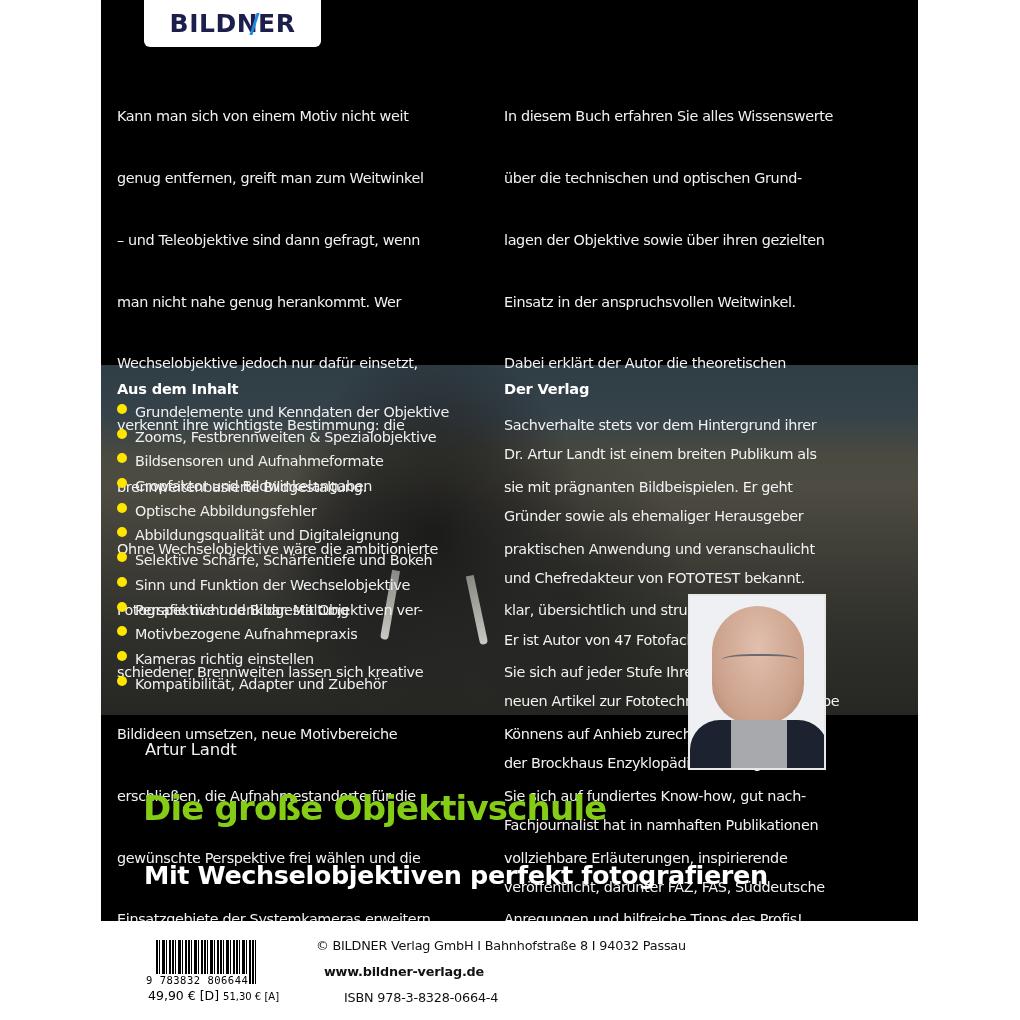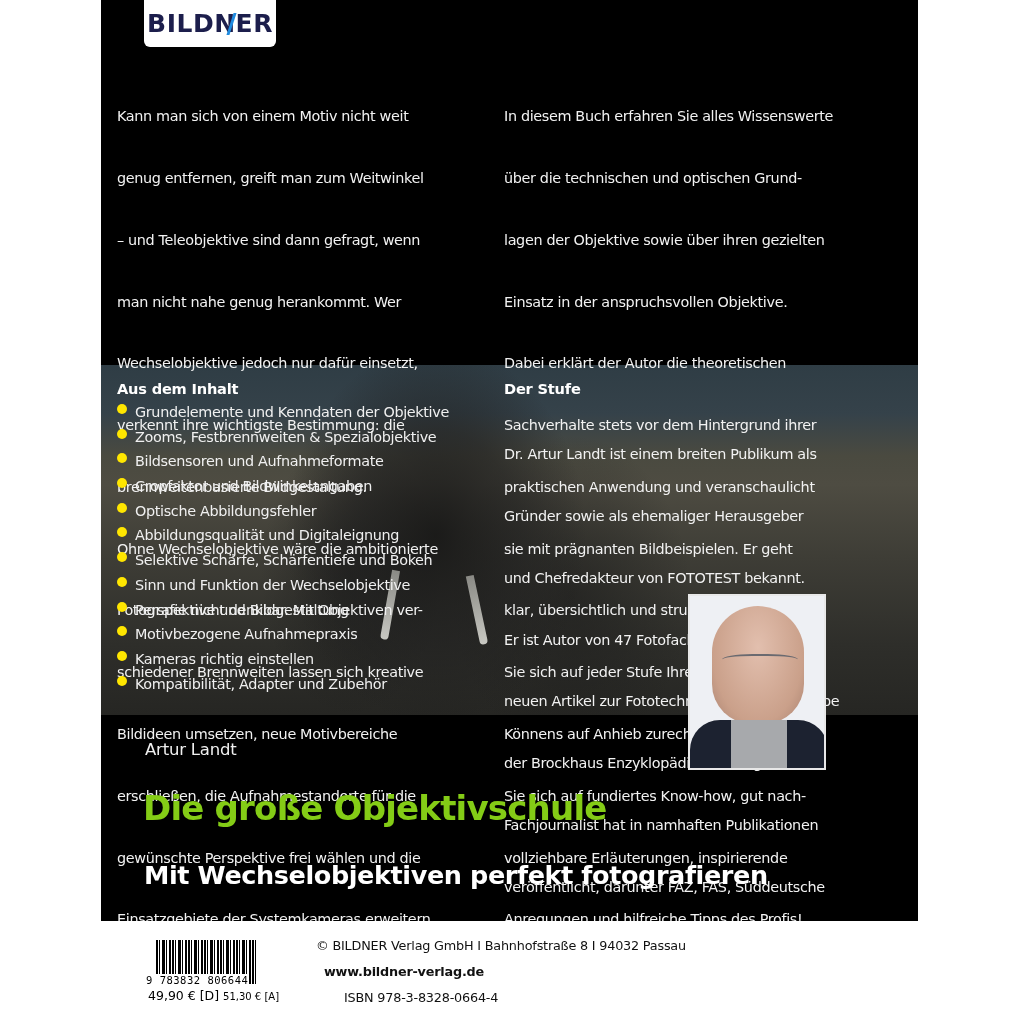--- a/index.html
+++ b/index.html
@@ -20,21 +20,21 @@
       radial-gradient(ellipse 120px 160px at 470px 230px, rgba(25,25,25,0.55) 0%, rgba(0,0,0,0) 100%),
       linear-gradient(180deg, #2f3d45 0%, #35424a 14%, #4a4a40 26%, #4e4c42 34%, #3e3d36 55%, #2e2e2a 80%, #262623 100%);
   }
   .photo-band .tusk {
     position: absolute; width: 8px; height: 70px; border-radius: 0 0 8px 8px;
     background: linear-gradient(180deg, #8a8a85, #c8c8c2);
   }
 
   
   .logo-box {
-    position: absolute; left: 43px; top: 0; width: 132px; height: 47px;
+    position: absolute; left: 43px; top: 0; width: 177px; height: 47px;
     background: #ffffff; border-radius: 0 0 6px 6px;
     display: flex; align-items: center; justify-content: center;
   }
   .logo-text {
     font-family: "DejaVu Sans", sans-serif; font-weight: bold; font-size: 25px;
     color: #1c1e4c; letter-spacing: 0.5px; position: relative;
   }
   .logo-slash {
     position: absolute; left: 83px; top: 4px; width: 3px; height: 22px;
     background: #1f8be0; transform: skewX(-18deg);
@@ -149,25 +149,25 @@
     <div>Bildideen umsetzen, neue Motivbereiche</div>
     <div>erschließen, die Aufnahmestandorte für die</div>
     <div>gewünschte Perspektive frei wählen und die</div>
     <div>Einsatzgebiete der Systemkameras erweitern.</div>
   </div>
 
   <div class="para col-right" style="top:65px;">
     <div>In diesem Buch erfahren Sie alles Wissenswerte</div>
     <div>über die technischen und optischen Grund-</div>
     <div>lagen der Objektive sowie über ihren gezielten</div>
-    <div>Einsatz in der anspruchsvollen Objektive.</div>
+    <div>Einsatz in der anspruchsvollen Weitwinkel.</div>
     <div>Dabei erklärt der Autor die theoretischen</div>
     <div>Sachverhalte stets vor dem Hintergrund ihrer</div>
+    <div>sie mit prägnanten Bildbeispielen. Er geht</div>
     <div>praktischen Anwendung und veranschaulicht</div>
-    <div>sie mit prägnanten Bildbeispielen. Er geht</div>
     <div>klar, übersichtlich und strukturiert vor, so dass</div>
     <div>Sie sich auf jeder Stufe Ihres fotografischen</div>
     <div>Könnens auf Anhieb zurechtfinden. Freuen</div>
     <div>Sie sich auf fundiertes Know-how, gut nach-</div>
     <div>vollziehbare Erläuterungen, inspirierende</div>
     <div>Anregungen und hilfreiche Tipps des Profis!</div>
   </div>
 
   <div class="section-head" style="left:16px; top:380px;">Aus dem Inhalt</div>
   <ul class="bullets">
@@ -178,21 +178,21 @@
     <li><span class="bullet-dot" style="background: rgb(255, 230, 0);"></span><span>Optische Abbildungsfehler</span></li>
     <li><span class="bullet-dot" style="background: rgb(255, 230, 0);"></span><span>Abbildungsqualität und Digitaleignung</span></li>
     <li><span class="bullet-dot" style="background: rgb(255, 230, 0);"></span><span>Selektive Schärfe, Schärfentiefe und Bokeh</span></li>
     <li><span class="bullet-dot" style="background: rgb(255, 230, 0);"></span><span>Sinn und Funktion der Wechselobjektive</span></li>
     <li><span class="bullet-dot" style="background: rgb(255, 230, 0);"></span><span>Perspektive und Bildgestaltung</span></li>
     <li><span class="bullet-dot" style="background: rgb(255, 230, 0);"></span><span>Motivbezogene Aufnahmepraxis</span></li>
     <li><span class="bullet-dot" style="background: rgb(255, 230, 0);"></span><span>Kameras richtig einstellen</span></li>
     <li><span class="bullet-dot" style="background: rgb(255, 230, 0);"></span><span>Kompatibilität, Adapter und Zubehör</span></li>
   </ul>
 
-  <div class="section-head" style="left:403px; top:380px;">Der Stufe</div>
+  <div class="section-head" style="left:403px; top:380px;">Der Verlag</div>
   <div class="para col-right" style="top:403px;">
     <div>Dr. Artur Landt ist einem breiten Publikum als</div>
     <div>Gründer sowie als ehemaliger Herausgeber</div>
     <div>und Chefredakteur von FOTOTEST bekannt.</div>
     <div>Er ist Autor von 47 Fotofachbüchern sowie der</div>
     <div>neuen Artikel zur Fototechnik in der 21. Ausgabe</div>
     <div>der Brockhaus Enzyklopädie. Der angesehene</div>
     <div>Fachjournalist hat in namhaften Publikationen</div>
     <div>veröffentlicht, darunter FAZ, FAS, Süddeutsche</div>
     

